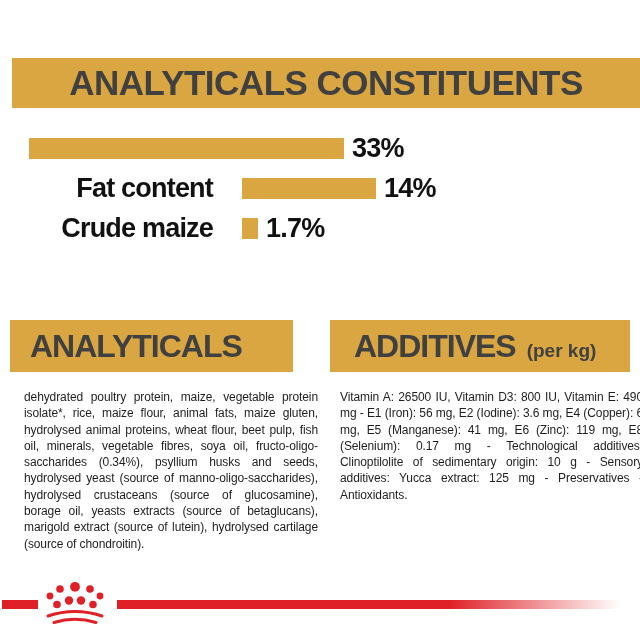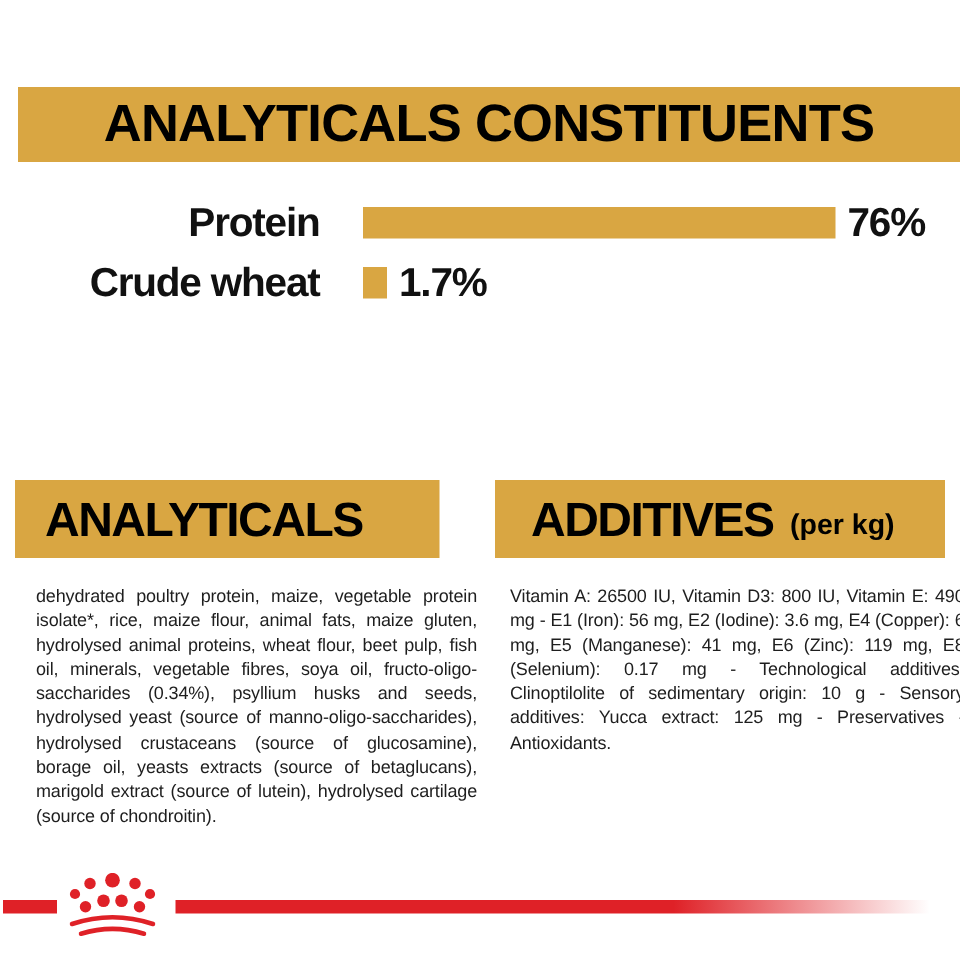--- a/index.html
+++ b/index.html
@@ -7,21 +7,21 @@
     --red:#DF2127;
     --ink:#111111;
     --body-ink:#1E1E1E;
   }
   html,body{margin:0;padding:0;}
   body{
     width:640px;height:640px;overflow:hidden;background:#ffffff;
     font-family:"Liberation Sans", sans-serif;position:relative;
   }
   .banner{
-    position:absolute;background:var(--gold);color:#000000;font-weight:700;
+    position:absolute;background:var(--gold);color:#404040;font-weight:700;
     display:flex;align-items:center;box-sizing:border-box;white-space:nowrap;
   }
   .banner-top{
     left:12px;top:58px;width:628px;height:50px;justify-content:center;
     font-size:35px;letter-spacing:-0.5px;
   }
   .banner-composition{
     left:10px;top:320px;width:283px;height:52px;
     font-size:32px;letter-spacing:-1px;padding-left:20px;
   }
@@ -58,26 +58,30 @@
 </style>
 </head>
 <body>
 
 <div class="banner banner-top">
   <span>ANALYTICALS CONSTITUENTS</span>
 </div>
 
 <div class="chart">
     <div class="chart-row">
-      <div class="chart-label">Protein</div>
       <div class="chart-bar" style="width: 315px; background: rgb(217, 166, 66);"></div>
-      <div class="chart-value">76%</div>
+      <div class="chart-value">33%</div>
     </div>
     <div class="chart-row">
-      <div class="chart-label">Crude wheat</div>
+      <div class="chart-label">Fat content</div>
+      <div class="chart-bar" style="width: 134px; background: rgb(217, 166, 66);"></div>
+      <div class="chart-value">14%</div>
+    </div>
+    <div class="chart-row">
+      <div class="chart-label">Crude maize</div>
       <div class="chart-bar" style="width: 16px; background: rgb(217, 166, 66);"></div>
       <div class="chart-value">1.7%</div>
     </div>
   </div>
 
 <div class="banner banner-composition">
   <span>ANALYTICALS</span>
 </div>
 
 <div class="banner banner-additives">

